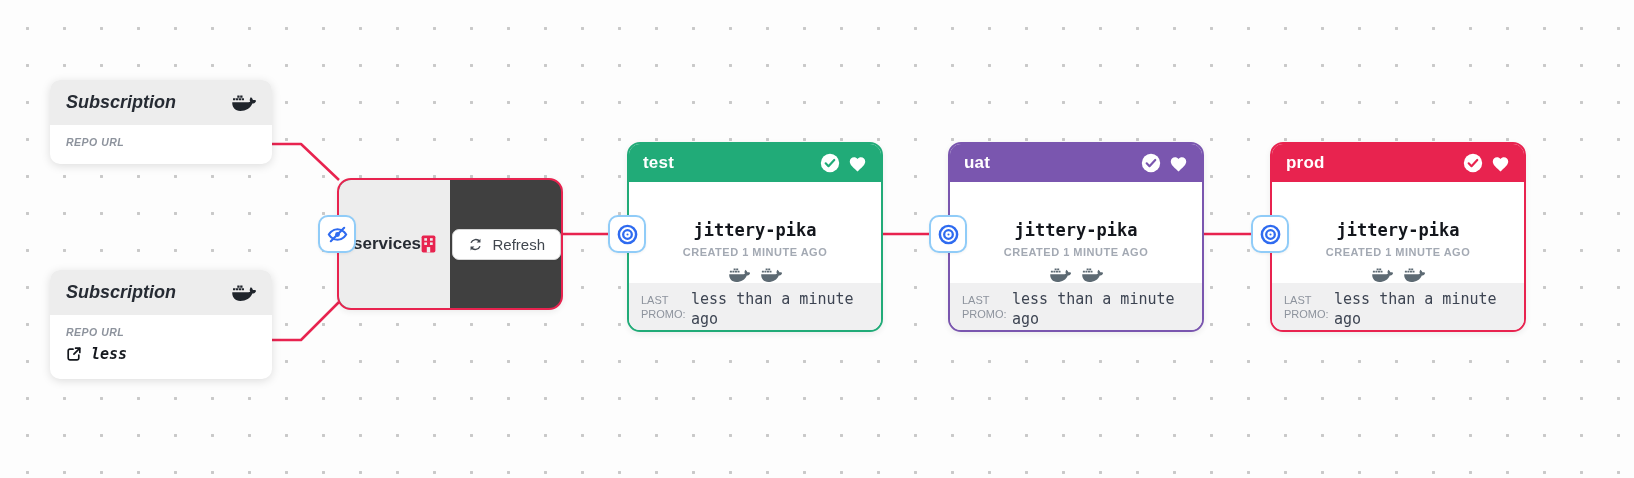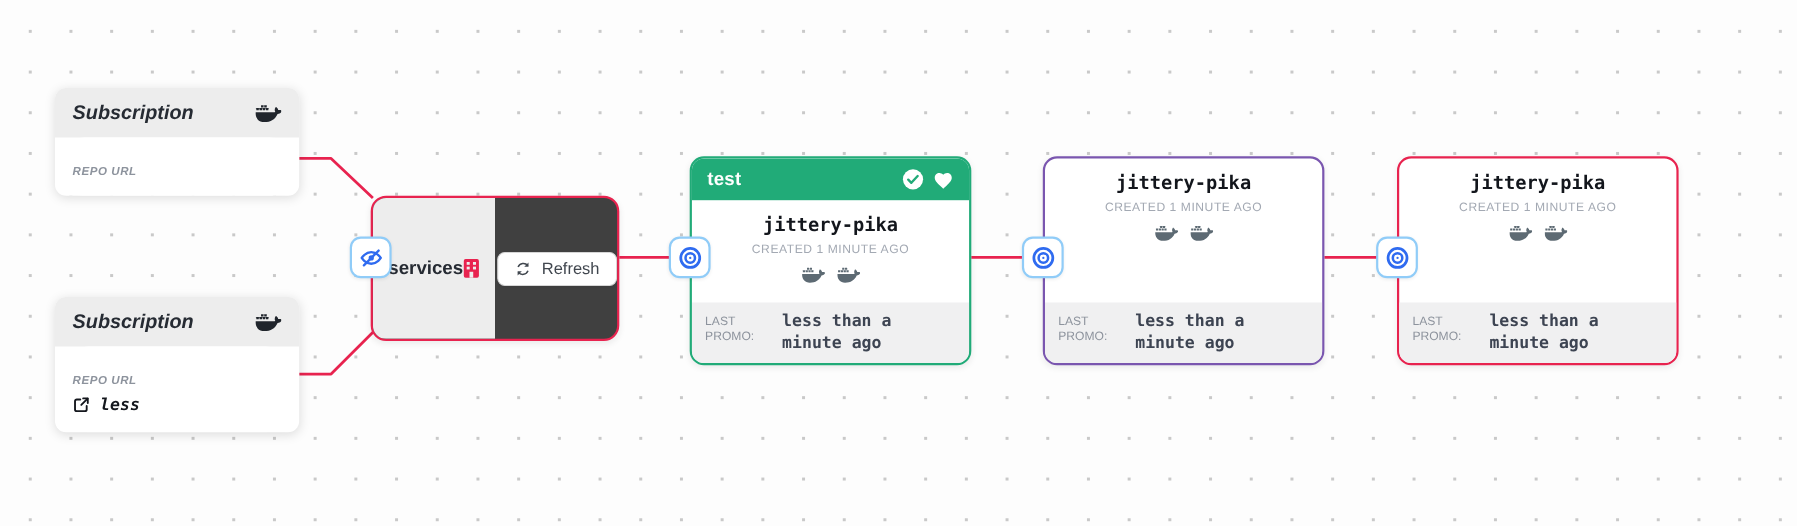--- a/index.html
+++ b/index.html
@@ -20,21 +20,21 @@
     position:absolute;width:222px;border-radius:10px;background:#fff;
     box-shadow:0 2px 10px rgba(0,0,0,.13);overflow:hidden;z-index:1;font-style:italic;
   }
   .sub-header{
     background:var(--card-header-bg,#ededed);
     display:flex;align-items:center;justify-content:space-between;
     padding:12px 16px;
   }
   .sub-title{font-weight:bold;font-size:18px;color:var(--text-dark,#262b33);}
   .sub-header .docker{width:24px;height:19px;color:#20252c;}
-  .sub-body{padding:25px 16px 16px;background:#fff;border-radius:30px;}
+  .sub-body{padding:11px 16px 16px;background:#fff;border-radius:30px;}
   .field-label{font-size:10.5px;font-weight:bold;letter-spacing:.5px;color:var(--text-gray,#8d939d);}
   .repo-row{
     display:flex;align-items:center;gap:9px;margin-top:7px;
     font-family:"DejaVu Sans Mono",monospace;font-weight:bold;font-size:15px;color:#14171d;
     white-space:nowrap;
   }
   .repo-row svg{flex:0 0 auto;width:16px;height:16px;color:#14171d;}
 
   
   .wh-card{
@@ -68,32 +68,32 @@
   }
   .stage-header{
     background:var(--stage,#21ab78);height:38px;flex:0 0 38px;
     display:flex;align-items:center;padding:0 14px;gap:8px;text-align:right;
   }
   .stage-label{color:#fff;font-weight:bold;font-size:17px;letter-spacing:.2px;}
   .stage-icons{margin-left:auto;display:flex;align-items:center;gap:8px;}
   .check-chip svg{width:20px;height:20px;display:block;}
   .check-stroke{stroke:var(--stage,#21ab78);}
   .heart svg{width:19px;height:17px;color:#fff;display:block;}
-  .stage-body{flex:1;text-align:center;padding-top:13px;}
+  .stage-body{flex:1;text-align:center;padding-top:0;margin-top:38px;}
   .freight-name{font-family:"DejaVu Sans Mono",monospace;font-weight:bold;font-size:17px;color:#13161c;}
-  .created{margin-top:6px;font-size:11px;font-weight:normal;letter-spacing:.5px;color:#a3a9b3;}
+  .created{margin-top:6px;font-size:11px;font-weight:bold;letter-spacing:.5px;color:#a3a9b3;}
   .whales{margin-top:8px;display:flex;justify-content:center;gap:11px;color:var(--icon-gray,#5d6a73);}
   .whales svg{width:21px;height:17px;}
   .stage-footer{
     flex:0 0 auto;background:var(--footer-bg,#f0f0f1);
-    display:flex;gap:20px;padding:7px 12px 9px;align-items:flex-start;min-height:30px;
+    display:flex;gap:0;padding:7px 12px 9px;align-items:flex-start;min-height:30px;
   }
   .promo-label{flex:0 0 50px;font-size:11px;color:#8d939d;line-height:1.3;padding-top:3px;}
   .promo-value{
-    flex:1;font-family:"DejaVu Sans Mono",monospace;font-weight:bold;font-size:15px;
+    flex:1;font-family:"DejaVu Sans Mono",monospace;font-weight:normal;font-size:15px;
     color:#3d4452;line-height:1.3;text-align:left;
   }
 
   
   .port-chip{
     position:absolute;top:215px;width:38px;height:38px;box-sizing:border-box;
     background:#fff;border:2px solid var(--chip-border,#90ccf8);border-radius:10px;
     display:flex;align-items:center;justify-content:center;z-index:2;cursor:pointer;
     color:var(--blue-icon,#2f6bf0);box-shadow:0 1px 3px rgba(0,0,0,.06);
   }
@@ -219,39 +219,71 @@
           </svg>
       </div>
     </div>
     <div class="stage-footer">
       <span class="promo-label">LAST PROMO:</span>
       <span class="promo-value">less than a minute ago</span>
     </div>
   </div>
 
   <div class="stage-card" style="left: 948px; --stage: #7a56af;">
+    <div class="stage-header">
+      <span class="stage-label">uat</span>
+      <span class="stage-icons">
+        <span class="check-chip">
+          <svg viewBox="0 0 24 24">
+              <circle cx="12" cy="12" r="11" fill="#fff"></circle>
+              <path class="check-stroke" d="M6.8 12.4l3.4 3.4 6.9-7.4" stroke-width="2.6" fill="none" stroke-linecap="round" stroke-linejoin="round"></path>
+            </svg>
+        </span>
+        <span class="heart">
+          <svg>
+              <use href="#i-heart"></use>
+            </svg>
+        </span>
+      </span>
+    </div>
     <div class="stage-body">
       <div class="freight-name">jittery-pika</div>
       <div class="created">CREATED 1 MINUTE AGO</div>
       <div class="whales">
         <svg>
             <use href="#i-docker"></use>
           </svg>
         <svg>
             <use href="#i-docker"></use>
           </svg>
       </div>
     </div>
     <div class="stage-footer">
       <span class="promo-label">LAST PROMO:</span>
       <span class="promo-value">less than a minute ago</span>
     </div>
   </div>
 
   <div class="stage-card" style="left: 1270px; --stage: #e8234f;">
+    <div class="stage-header">
+      <span class="stage-label">prod</span>
+      <span class="stage-icons">
+        <span class="check-chip">
+          <svg viewBox="0 0 24 24">
+              <circle cx="12" cy="12" r="11" fill="#fff"></circle>
+              <path class="check-stroke" d="M6.8 12.4l3.4 3.4 6.9-7.4" stroke-width="2.6" fill="none" stroke-linecap="round" stroke-linejoin="round"></path>
+            </svg>
+        </span>
+        <span class="heart">
+          <svg>
+              <use href="#i-heart"></use>
+            </svg>
+        </span>
+      </span>
+    </div>
     <div class="stage-body">
       <div class="freight-name">jittery-pika</div>
       <div class="created">CREATED 1 MINUTE AGO</div>
       <div class="whales">
         <svg>
             <use href="#i-docker"></use>
           </svg>
         <svg>
             <use href="#i-docker"></use>
           </svg>

